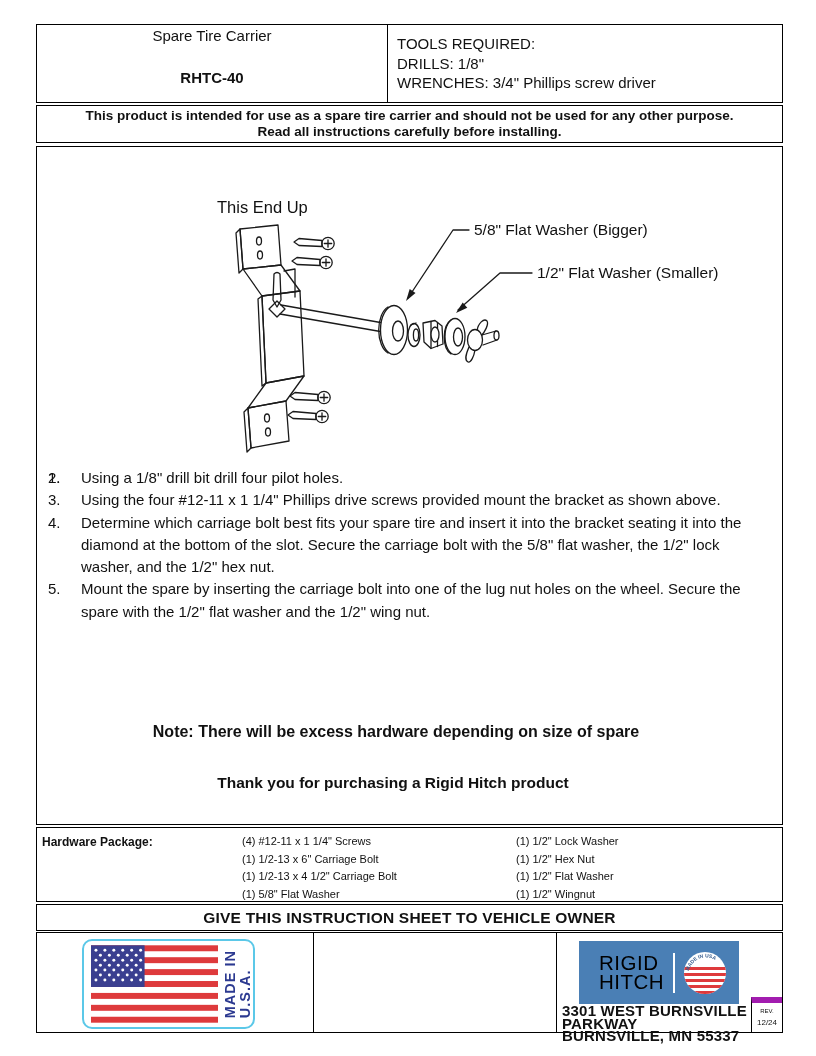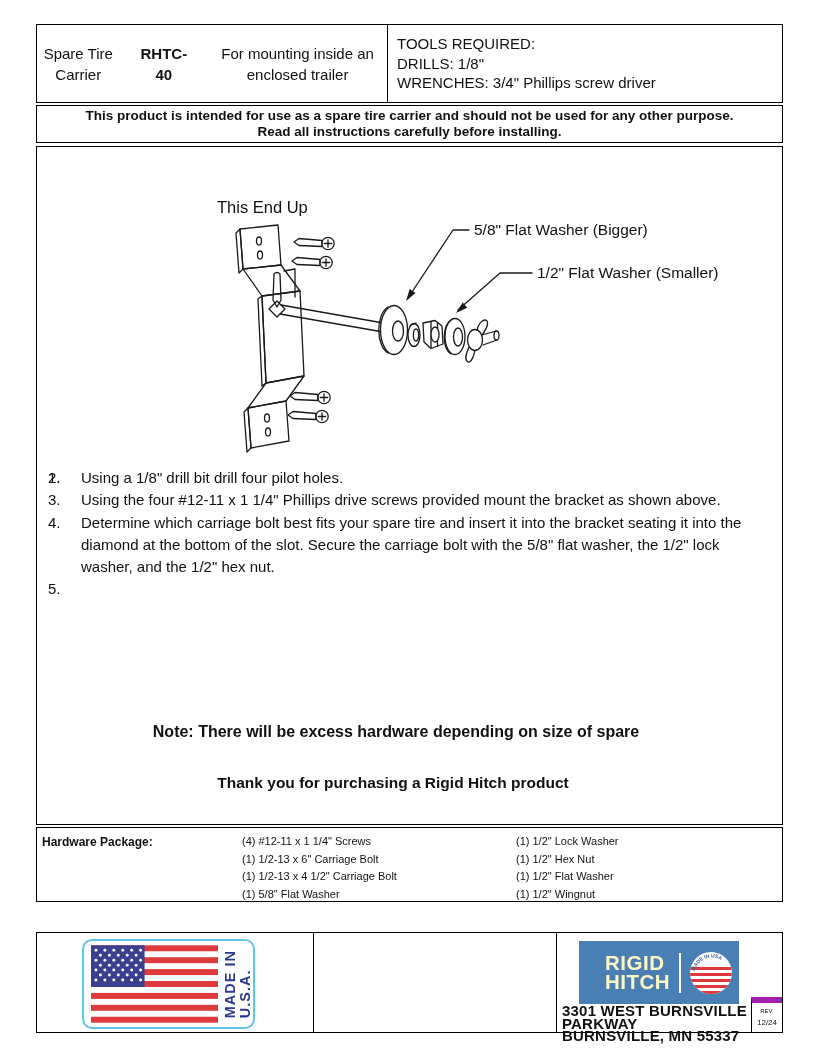--- a/index.html
+++ b/index.html
@@ -3,21 +3,21 @@
 <meta charset="utf-8">
 <style>
   * { margin:0; padding:0; box-sizing:border-box; }
   html,body { width:816px; height:1056px; background:#ffffff; overflow:hidden;
     font-family:"Liberation Sans", sans-serif; color:#111; }
   .sheet { position:absolute; left:36px; top:24px; width:747px; height:1009px; }
   .box { position:absolute; left:0; width:747px; border:1px solid #000; background:#fff; }
 
   
   .header { top:0; height:79px; display:flex; }
-  .header-left { width:351px; border-right:1px solid #000; display:flex; flex-direction:row;
+  .header-left { width:351px; border-right:1px solid #000; display:flex; flex-direction:column;
     align-items:center; text-align:center; font-size:15px; line-height:21px;gap:21px; }
   .model { font-weight:bold; }
   .header-right { flex:1; display:flex; flex-direction:column; justify-content:center;
     font-size:15px; line-height:19.5px; padding-left:9px; }
 
   
   .warning { top:81px; height:38px; display:flex; flex-direction:column; justify-content:center;
     text-align:center; font-weight:bold; font-size:13.5px; line-height:16.5px; }
 
   
@@ -50,21 +50,21 @@
   .f-cell3 { flex:1; position:relative; }
 
   .usa-badge { position:absolute; left:45px; top:6px; width:173px; height:90px;
     border:2px solid #5BC8E8; border-radius:10px; display:flex; align-items:center; padding-left:7px; }
   .made-in { display:flex; margin-left:5px; }
   .made-in span { writing-mode:vertical-rl; transform:rotate(180deg); font-weight:bold;
     font-size:14.5px; letter-spacing:1px; color:#2B3990; line-height:15px; }
 
   .logo-box { position:absolute; left:22px; top:8px; width:160px; height:63px; background:#4A7FB5;
     display:flex; align-items:center; }
-  .logo-text { margin-left:26px; color:#fef9c3; font-weight:bold; font-size:20.5px; line-height:18.5px;
+  .logo-text { margin-left:20px; color:#000000; font-weight:normal; font-size:20.5px; line-height:18.5px;
     letter-spacing:0.5px; }
   .logo-div { width:2px; height:40px; background:#fff; margin-left:9px; }
   .logo-emblem { margin-left:7px; }
   .address { position:absolute; left:5px; top:72px; font-weight:bold; font-size:15px;
     line-height:12.5px; letter-spacing:0.2px; }
   .rev-box { position:absolute; right:0; bottom:0; width:31px; height:35px;
     border-left:1px solid #000; border-top:6px solid #a21caf; text-align:center; }
   .rev-label { font-size:6px; margin-top:5px; }
   .rev-value { font-size:8px; margin-top:4px; }
 </style>
@@ -192,21 +192,21 @@
         <span class="num">2.</span>
         <span class="txt">Using a 1/8" drill bit drill four pilot holes.</span></li>
       <li>
         <span class="num">3.</span>
         <span class="txt">Using the four #12-11 x 1 1/4" Phillips drive screws provided mount the bracket as shown above.</span></li>
       <li>
         <span class="num">4.</span>
         <span class="txt">Determine which carriage bolt best fits your spare tire and insert it into the bracket seating it into the diamond at the bottom of the slot. Secure the carriage bolt with the 5/8" flat washer, the 1/2" lock washer, and the 1/2" hex nut.</span></li>
       <li>
         <span class="num">5.</span>
-        </li>
+        <span class="txt">Mount the spare by inserting the carriage bolt into one of the lug nut holes on the wheel. Secure the spare with the 1/2" flat washer and the 1/2" wing nut.</span></li>
     </ol>
 
     <div class="note">Note: There will be excess hardware depending on size of spare</div>
     <div class="thanks">Thank you for purchasing a Rigid Hitch product</div>
   </div>
 
   <div class="box hardware">
     <div class="hw-label">Hardware Package:</div>
     <div class="hw-col hw-col1">
       <div>(4) #12-11 x 1 1/4" Screws</div>
@@ -215,20 +215,21 @@
       <div>(1) 5/8" Flat Washer</div>
     </div>
     <div class="hw-col hw-col2">
       <div>(1) 1/2" Lock Washer</div>
       <div>(1) 1/2" Hex Nut</div>
       <div>(1) 1/2" Flat Washer</div>
       <div>(1) 1/2" Wingnut</div>
     </div>
   </div>
 
+  <div class="box owner">GIVE THIS INSTRUCTION SHEET TO VEHICLE OWNER</div>
 
   <div class="box footer">
     <div class="f-cell1">
       <div class="usa-badge">
         <svg width="128" height="78" viewBox="0 0 128 78">
           <rect x="0" y="0" width="128" height="78" fill="#fff"></rect>
           <g fill="#DE3A3C">
             <rect x="0" y="0" width="128" height="6"></rect>
               <rect x="0" y="12" width="128" height="6"></rect>
             <rect x="0" y="24" width="128" height="6"></rect>

